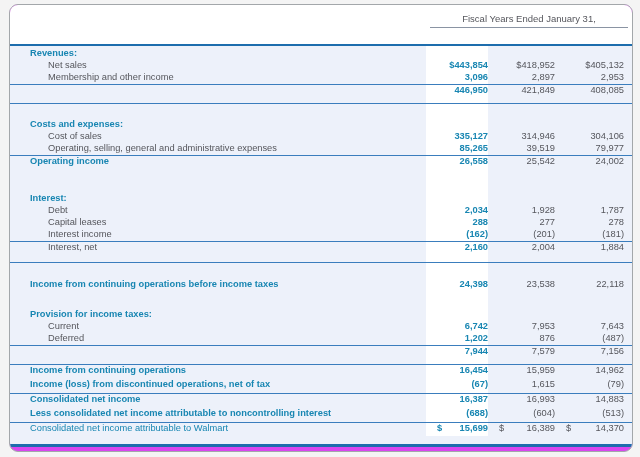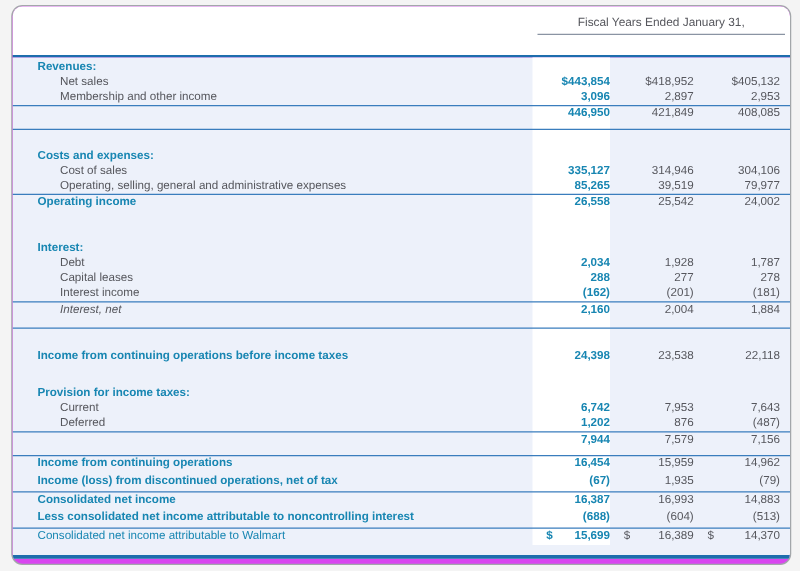--- a/index.html
+++ b/index.html
@@ -51,21 +51,21 @@
   .label { flex:1; padding-left:20px; color:#55565c; white-space:nowrap; }
   .c0 { width:62px; } .c1 { width:67px; } .c2 { width:69px; }
   .cell {
     text-align:right; padding-right:2px; box-sizing:border-box;
     color:#55565c; white-space:nowrap;
   }
   .cell-2012 { color:#1886b2; font-weight:bold; }
   .cells-pad { width:6px; }
   .row-section .label { color:#1886b2; font-weight:bold; }
   .row-item .label { padding-left:38px; }
-  .row-item_total .label { padding-left:38px;font-style:italic; }
+  .row-item_total .label { padding-left:38px; }
   .row-item_total { height:20px; }
   .row-total { height:18px; }
   .row-emph { height:14px; }
   .row-emph .label { color:#1886b2; font-weight:bold; }
   .row-emph_final { height:20px; }
   .row-emph_final .label { color:#1886b2; font-weight:normal; }
   .row-op { height:20px; }
   .row-op .label { color:#1886b2; font-weight:bold; }
   .dollar { display:flex; justify-content:space-between; padding-left:9px; }
   .rule { border-bottom:1px solid #3a7dbd; position:relative; z-index:2; }
@@ -226,21 +226,21 @@
         <div class="row row-emph">
           <span class="label">Income from continuing operations</span>
           <span class="cell c0 cell-2012">16,454</span>
           <span class="cell c1">15,959</span>
           <span class="cell c2">14,962</span>
           <span class="cells-pad"></span>
         </div>
         <div class="row row-emph">
           <span class="label">Income (loss) from discontinued operations, net of tax</span>
           <span class="cell c0 cell-2012">(67)</span>
-          <span class="cell c1">1,935</span>
+          <span class="cell c1">1,615</span>
           <span class="cell c2">(79)</span>
           <span class="cells-pad"></span>
         </div>
         <div class="rule"></div>
         <div class="row row-emph">
           <span class="label">Consolidated net income</span>
           <span class="cell c0 cell-2012">16,387</span>
           <span class="cell c1">16,993</span>
           <span class="cell c2">14,883</span>
           <span class="cells-pad"></span>

